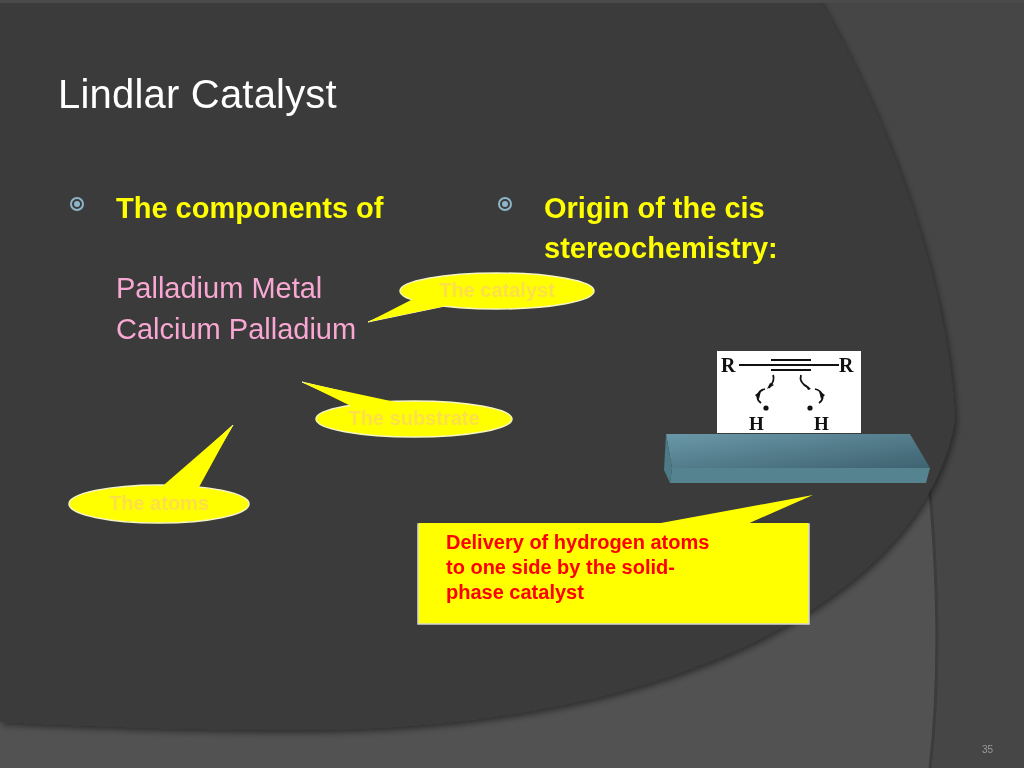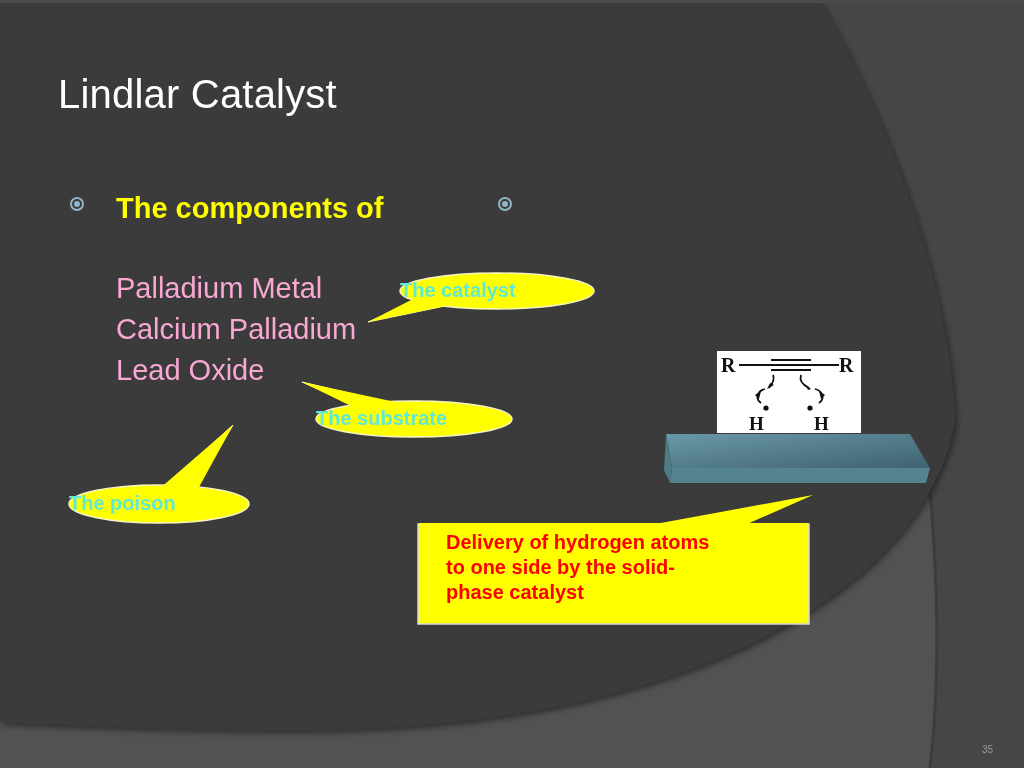--- a/index.html
+++ b/index.html
@@ -30,22 +30,22 @@
       font-size: 29px; font-weight: bold; color: #ffff00;
       line-height: 40px;
     }
     .green-list { margin-top: 40px; }
     .green-item {
       font-size: 29px; font-weight: normal; color: #f9a8d4; line-height: 41px;
       display: block;
     }
     .callout-svg { position: absolute; left: 0; top: 0; width: 1024px; height: 768px; pointer-events: none; }
     .oval-label {
-      position: absolute; color: #5eead4; font-weight: bold; font-size: 20px;
-      text-align: left; white-space: nowrap;
+      position: absolute; color: #fde047; font-weight: bold; font-size: 20px;
+      text-align: center; white-space: nowrap;
     }
     .mech-box {
       position: absolute; left: 717px; top: 351px; width: 144px; height: 82px;
       background: #ffffff;
     }
     .rect-callout-text {
       position: absolute; left: 436px; top: 530px; width: 360px;
       color: #ff0000; font-weight: bold; font-size: 20px; line-height: 25px; margin-left: 10px;
     }
     .page-num {
@@ -112,35 +112,38 @@
 </svg>
 
 <div class="col" style="left:70px; top:188px;">
   <div class="bullet-row">
     <span class="bullet"></span>
     <div style="margin-left:24px;">
       <div class="heading">The components of</div>
       <div class="green-list">
         <span class="green-item">Palladium Metal</span>
         <span class="green-item">Calcium Palladium</span>
-        <span class="green-item">Lead Oxide</span>
       </div>
     </div>
   </div>
 </div>
 
 <div class="col" style="left:498px; top:188px;">
   <div class="bullet-row">
     <span class="bullet"></span>
+    <div style="margin-left:24px;">
+      <div class="heading">Origin of the cis</div>
+      <div class="heading">stereochemistry:</div>
+    </div>
   </div>
 </div>
 
 <div class="oval-label" style="left:400px; top:279px; width:194px;">The catalyst</div>
 <div class="oval-label" style="left:316px; top:407px; width:196px;">The substrate</div>
-<div class="oval-label" style="left:69px; top:492px; width:180px;">The poison</div>
+<div class="oval-label" style="left:69px; top:492px; width:180px;">The atoms</div>
 
 <div class="mech-box">
   <svg width="144" height="82" viewBox="0 0 144 82">
     <text x="4" y="21" font-family="Liberation Serif, serif" font-weight="bold" font-size="20" fill="#111">R</text>
     <text x="122" y="21" font-family="Liberation Serif, serif" font-weight="bold" font-size="20" fill="#111">R</text>
     <line x1="22" y1="14" x2="122" y2="14" stroke="#111" stroke-width="1.8"></line>
     <line x1="54" y1="9" x2="94" y2="9" stroke="#111" stroke-width="1.8"></line>
     <line x1="54" y1="19" x2="94" y2="19" stroke="#111" stroke-width="1.8"></line>
 
     <path d="M52,37 C56,32 58,28 56,24" fill="none" stroke="#111" stroke-width="1.8"></path>

